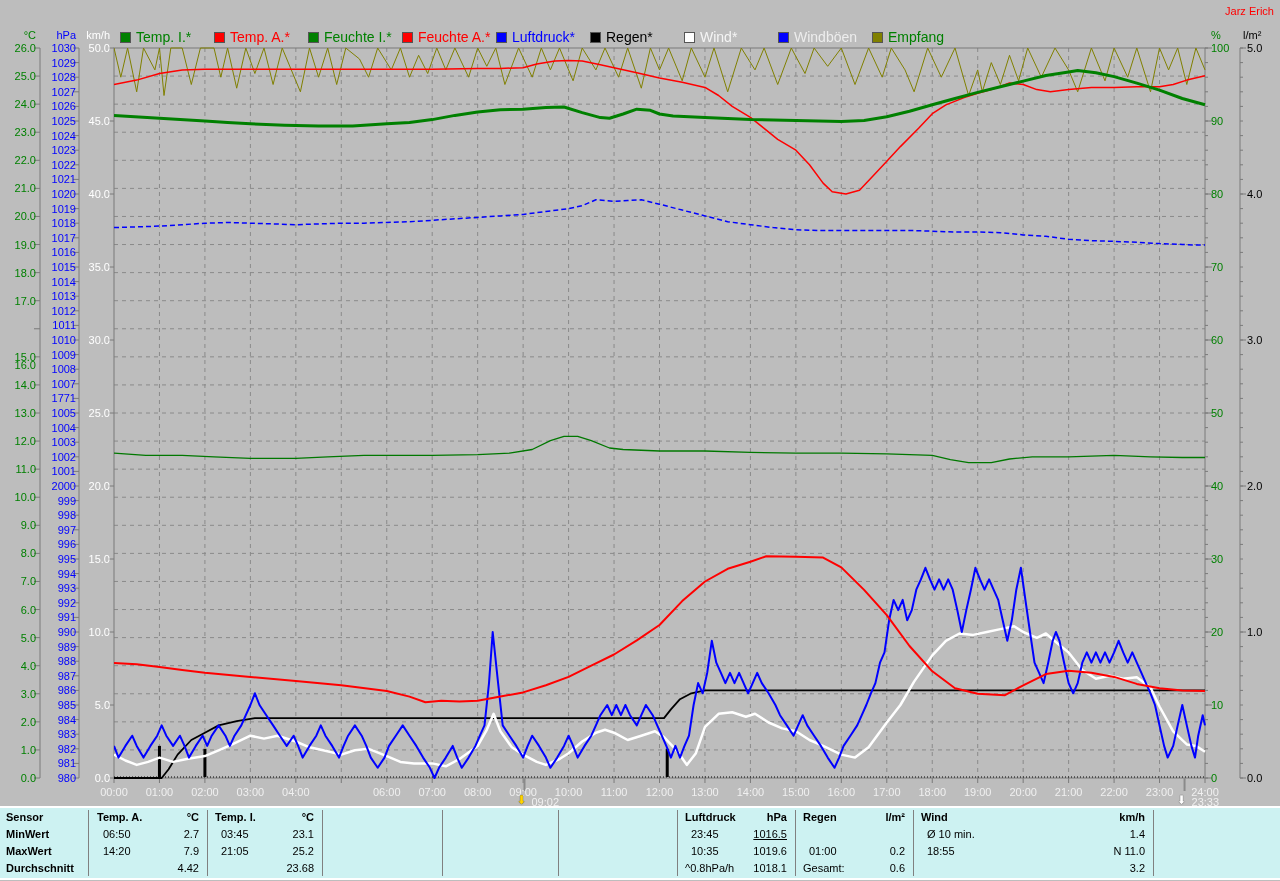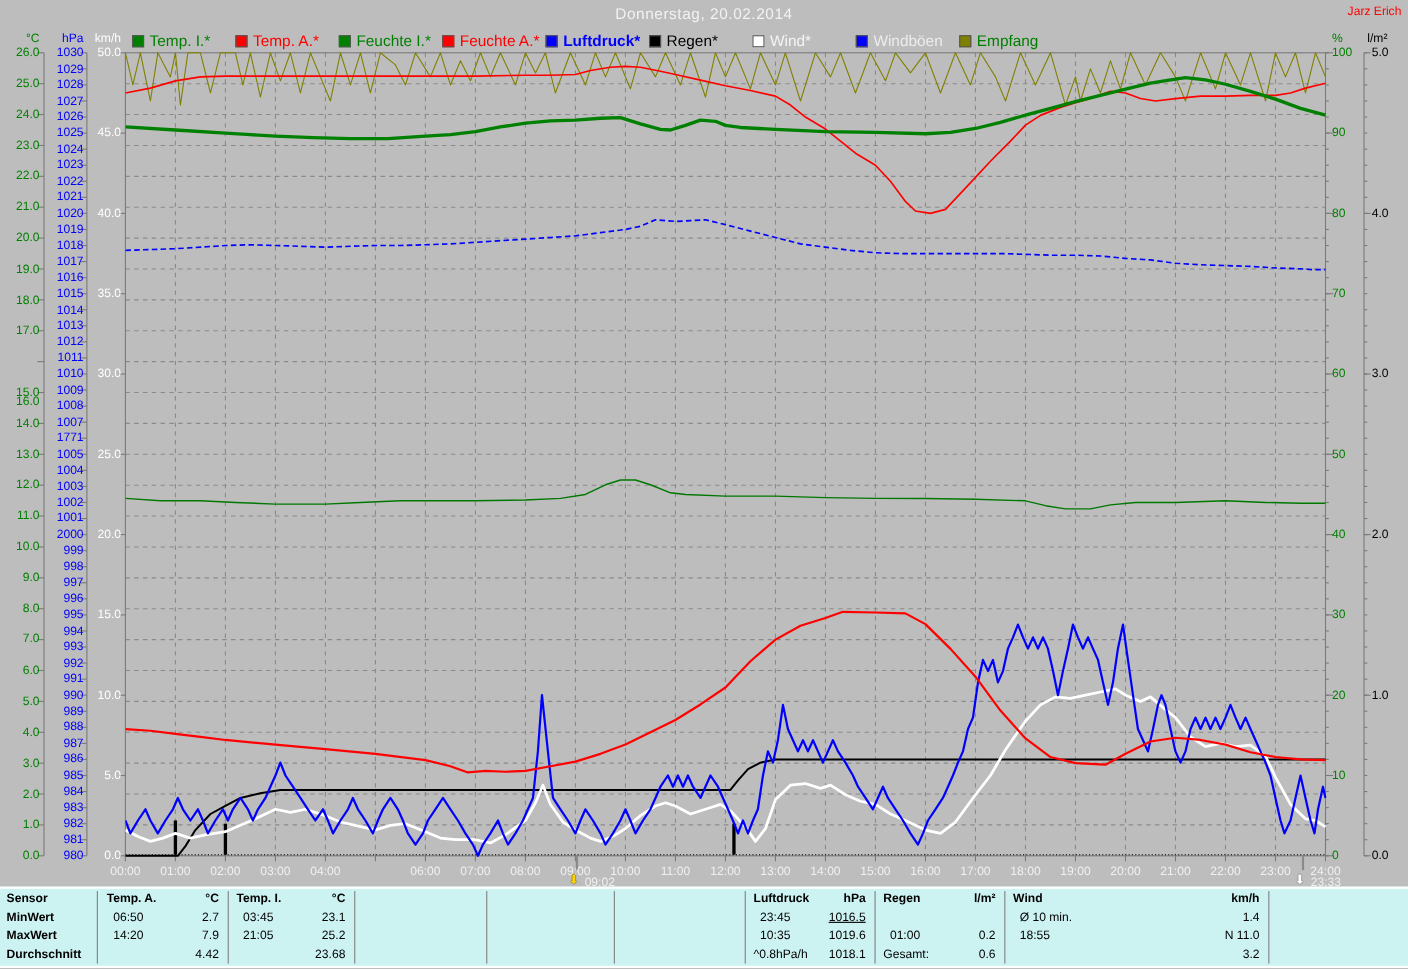--- a/index.html
+++ b/index.html
@@ -21,21 +21,20 @@
   .tdiv{position:absolute;top:2px;bottom:2px;width:1px;background:#808080;}
   .tcell{position:absolute;height:17px;line-height:17px;white-space:nowrap;}
   .bold{font-weight:bold;}
   .marker-icon{position:absolute;font-size:12px;line-height:12px;}
   .marker-text{position:absolute;color:#f0f0f0;font-size:11px;line-height:12px;}
 </style>
 </head>
 <body>
 
 <div id="app">
-  <div id="page-title" class="abslbl">Donnerstag, 20.02.2014</div>
   <div id="user-name" class="abslbl">Jarz Erich</div>
 
   <svg id="chart-svg" width="1280" height="881">
       <line x1="159.45833333333334" y1="48" x2="159.45833333333334" y2="778" stroke="#8a8a8a" stroke-width="1" stroke-dasharray="4,4"></line>
       <line x1="204.91666666666669" y1="48" x2="204.91666666666669" y2="778" stroke="#8a8a8a" stroke-width="1" stroke-dasharray="4,4"></line>
       <line x1="250.375" y1="48" x2="250.375" y2="778" stroke="#8a8a8a" stroke-width="1" stroke-dasharray="4,4"></line>
       <line x1="295.83333333333337" y1="48" x2="295.83333333333337" y2="778" stroke="#8a8a8a" stroke-width="1" stroke-dasharray="4,4"></line>
       <line x1="341.29166666666663" y1="48" x2="341.29166666666663" y2="778" stroke="#8a8a8a" stroke-width="1" stroke-dasharray="4,4"></line>
       <line x1="386.75" y1="48" x2="386.75" y2="778" stroke="#8a8a8a" stroke-width="1" stroke-dasharray="4,4"></line>
       <line x1="432.2083333333333" y1="48" x2="432.2083333333333" y2="778" stroke="#8a8a8a" stroke-width="1" stroke-dasharray="4,4"></line>
@@ -491,21 +490,21 @@
       <div class="legend-item">
         <span class="legend-swatch" style="background: rgb(0, 128, 0);"></span>
         <span class="legend-label" style="color: rgb(0, 128, 0);">Feuchte I.*</span>
       </div>
       <div class="legend-item">
         <span class="legend-swatch" style="background: rgb(255, 0, 0);"></span>
         <span class="legend-label" style="color: rgb(255, 0, 0);">Feuchte A.*</span>
       </div>
       <div class="legend-item">
         <span class="legend-swatch" style="background: rgb(0, 0, 255);"></span>
-        <span class="legend-label" style="color: rgb(0, 0, 255); font-weight: bold;">Luftdruck*</span>
+        <span class="legend-label" style="color: rgb(0, 0, 255);">Luftdruck*</span>
       </div>
       <div class="legend-item">
         <span class="legend-swatch" style="background: rgb(0, 0, 0);"></span>
         <span class="legend-label" style="color: rgb(0, 0, 0);">Regen*</span>
       </div>
       <div class="legend-item">
         <span class="legend-swatch" style="background: rgb(255, 255, 255);"></span>
         <span class="legend-label" style="color: rgb(245, 245, 245);">Wind*</span>
       </div>
       <div class="legend-item">

